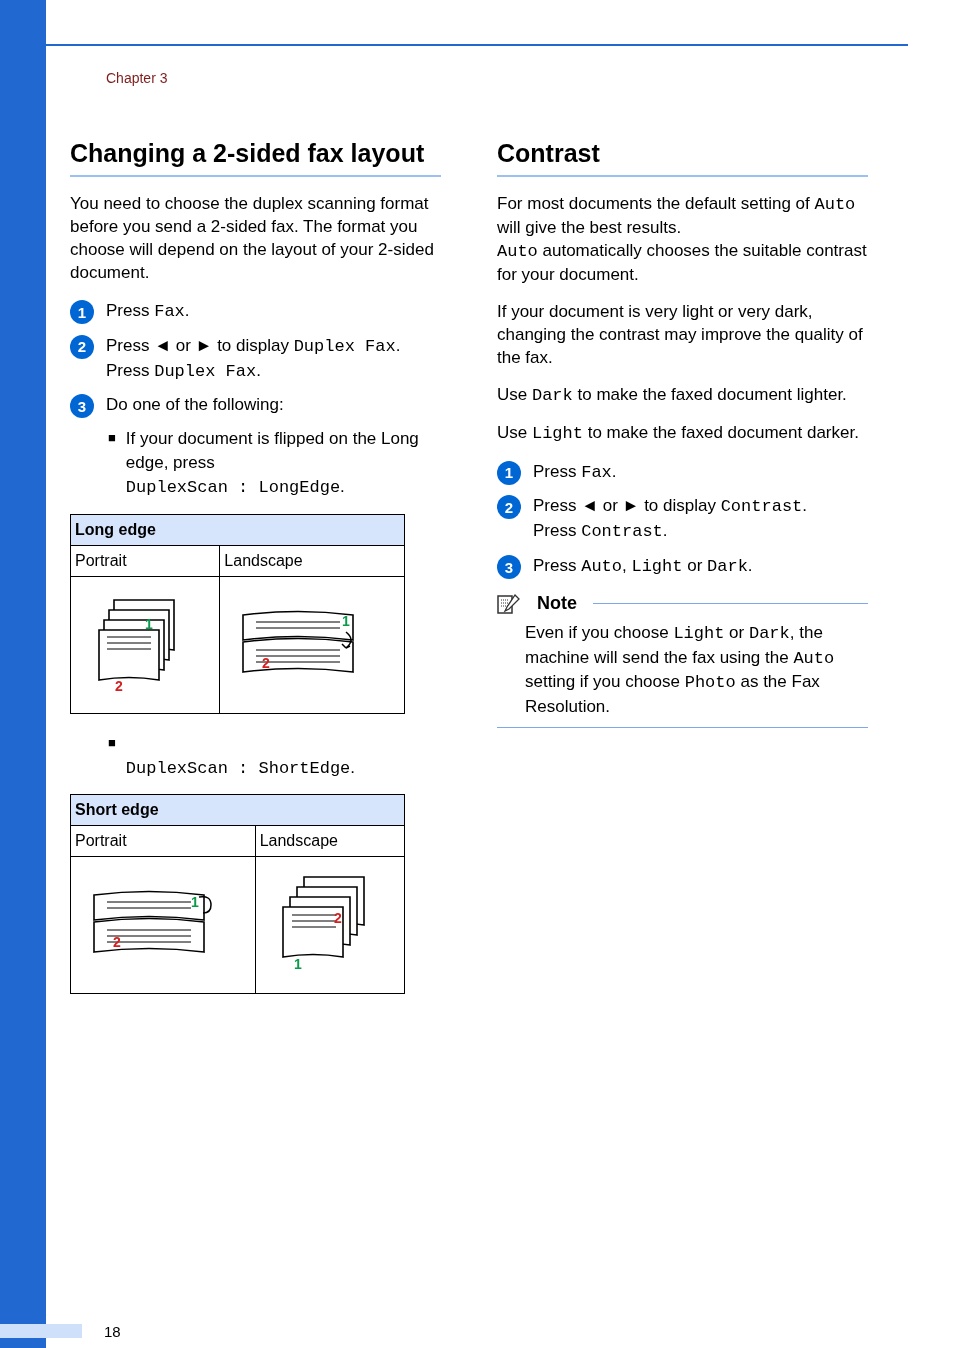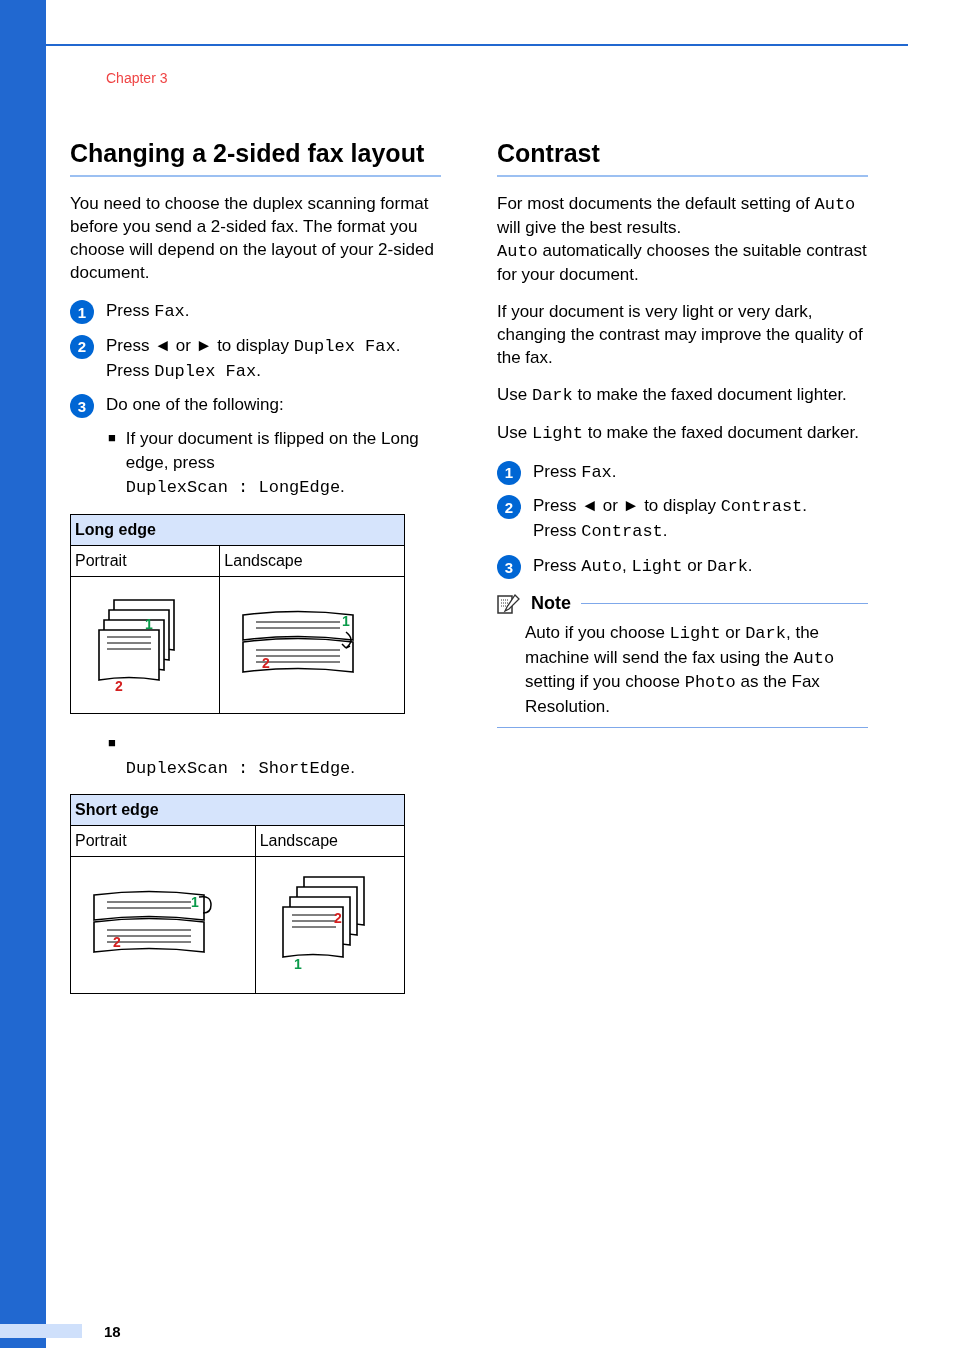--- a/index.html
+++ b/index.html
@@ -35,21 +35,21 @@
   }
   .content {
     position: absolute;
     left: 70px;
     top: 70px;
     width: 838px;
     padding-right: 40px;
   }
   .chapter {
     font-size: 14px;
-    color: #ef4444;
+    color: #7f1d1d;
     margin-bottom: 40px;
     padding-left: 36px;
   }
   .columns {
     display: flex;
     gap: 56px;
   }
   .col {
     flex: 1 1 0;
     min-width: 0;
@@ -136,21 +136,21 @@
     text-align: center;
     vertical-align: middle;
     padding: 8px;
   }
   .note-block {
     margin-top: 14px;
   }
   .note-head {
     display: flex;
     align-items: center;
-    gap: 10px;
+    gap: 16px;
   }
   .note-head .label {
     font-weight: bold;
     font-size: 18px;
   }
   .note-rule {
     flex: 1;
     height: 1px;
     background: #7fa8ea;
   }
@@ -175,21 +175,21 @@
     left: 0;
     bottom: 10px;
     width: 82px;
     height: 14px;
     background: #cfe0fb;
   }
   .page-num {
     position: absolute;
     left: 104px;
     bottom: 8px;
-    font-weight: bold;
+    font-weight: normal;
     font-size: 15px;
   }
   svg { display: block; }
   .fig-num {
     font-family: Arial, sans-serif;
     font-weight: bold;
     font-size: 14px;
   }
 </style>
 </head>
@@ -393,21 +393,21 @@
               <rect x="1" y="3" width="14" height="17" fill="#fff" stroke="#333" stroke-width="1.5"></rect>
               <line x1="4" y1="7" x2="12" y2="7" stroke="#333" stroke-dasharray="1 1"></line>
               <line x1="4" y1="10" x2="12" y2="10" stroke="#333" stroke-dasharray="1 1"></line>
               <line x1="4" y1="13" x2="12" y2="13" stroke="#333" stroke-dasharray="1 1"></line>
               <path d="M18 2 L22 6 L12 16 L8 18 L10 14 Z" fill="#fff" stroke="#333" stroke-width="1.3"></path>
             </svg>
             <span class="label">Note</span>
             <div class="note-rule"></div>
           </div>
           <div class="note-body">
-            <span>Auto if you choose </span><span class="mono">Light</span><span> or </span><span class="mono">Dark</span><span>, the machine will send the fax using the </span><span class="mono">Auto</span><span> setting if you choose </span><span class="mono">Photo</span><span> as the Fax Resolution.</span>
+            <span>Even if you choose </span><span class="mono">Light</span><span> or </span><span class="mono">Dark</span><span>, the machine will send the fax using the </span><span class="mono">Auto</span><span> setting if you choose </span><span class="mono">Photo</span><span> as the Fax Resolution.</span>
           </div>
           <div class="note-end-rule"></div>
         </div>
 
       </div>
     </div>
   </div>
 
   <div class="footer">
     <div class="footer-bar"></div>

